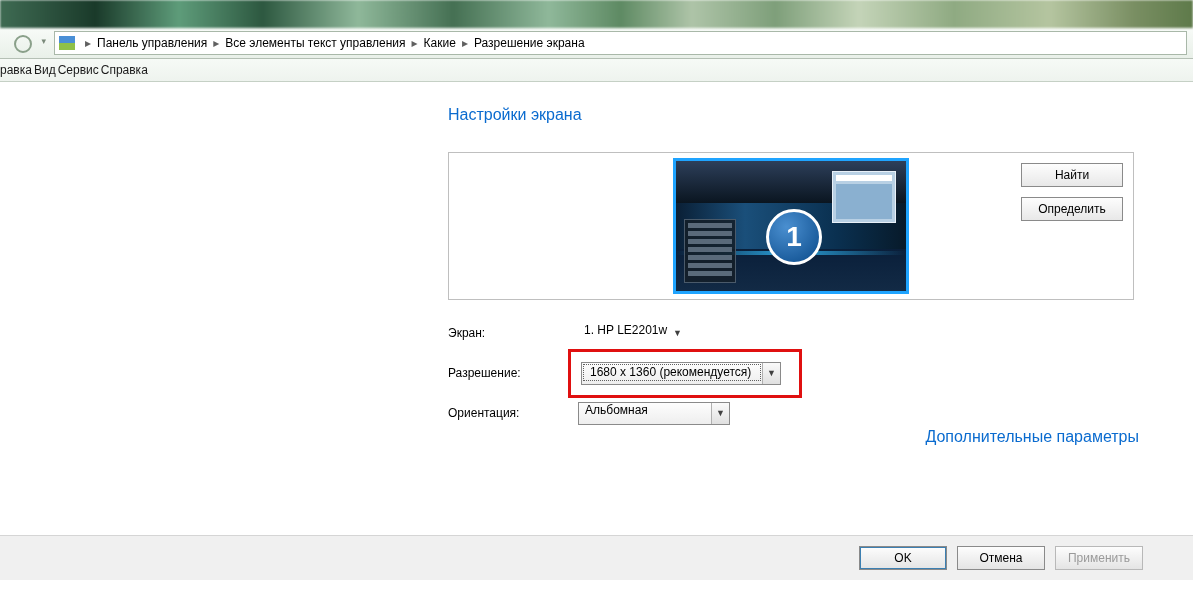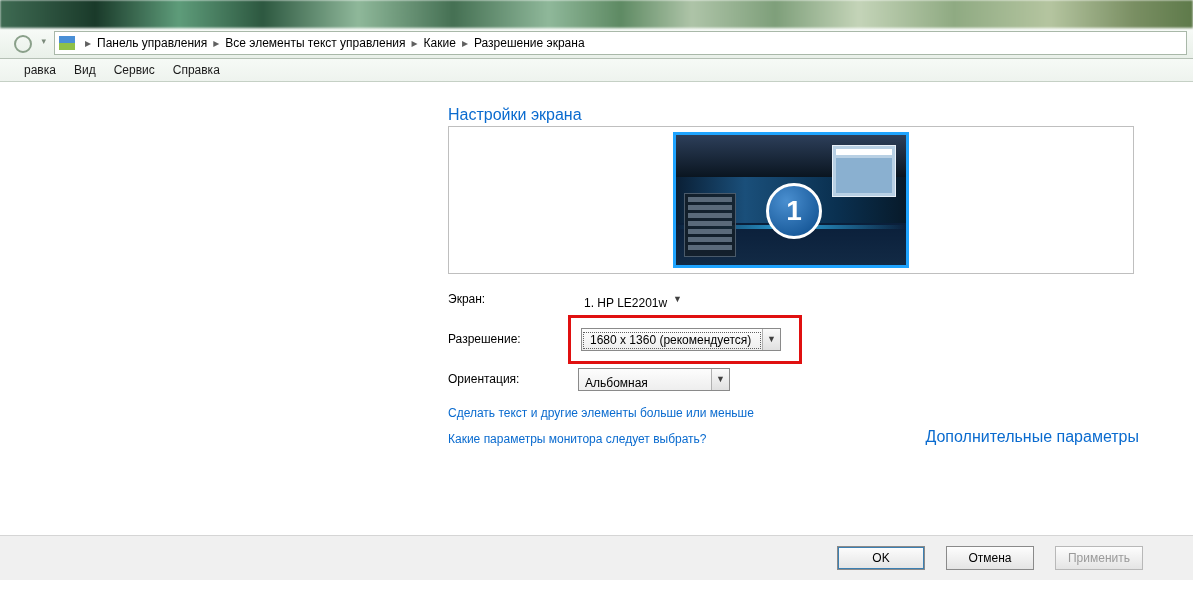--- a/index.html
+++ b/index.html
@@ -11,58 +11,58 @@
   .nav-back::before{content:"";position:absolute;right:0;top:2px;width:14px;height:14px;border:2px solid #8aa08a;border-radius:50%}
   .nav-back::after{content:"▾";position:absolute;right:-14px;top:3px;color:#7a8a7a;font-size:9px}
   .addr-box{flex:1;height:22px;margin:0 6px 0 22px;background:#fff;border:1px solid #a9b8a9;display:flex;align-items:center;padding:0 4px;font-size:12px}
   .addr-icon{width:16px;height:14px;margin-right:4px;display:flex;flex-direction:column}
   .addr-icon div{flex:1}
   .addr-icon .a1{background:#4a8fd6}
   .addr-icon .a2{background:#8fc048}
   .crumb{white-space:nowrap;display:flex;align-items:center}
   .crumb-sep{margin:0 6px;color:#606060}
   
-  .menu-bar{height:22px;background:linear-gradient(#f6faf6,#eef3ee);border-bottom:1px solid #c5d0c5;display:flex;align-items:center;padding-left:24px;gap:18px;font-size:12px}
+  .menu-bar{height:22px;background:linear-gradient(#f6faf6,#eef3ee);border-bottom:1px solid #c5d0c5;display:flex;align-items:center;padding-left:0;gap:2px;font-size:12px}
   .menu-item{color:#1a1a1a;cursor:default}
   
   .content{position:relative;padding:24px 0 0 448px;background:#fff;height:474px}
-  .heading{color:#0a6bcf;font-size:16px;margin-bottom:2px}
+  .heading{color:#0a6bcf;font-size:16px;margin-bottom:28px}
   .preview-box{border:1px solid #bfbfbf;width:684px;height:146px;position:relative;display:flex;align-items:center;justify-content:center}
   .monitor-preview{width:230px;height:130px;border:3px solid #1fa4ff;background:#0a0a0a;position:relative;overflow:hidden}
   .mp-band{position:absolute;left:0;right:0}
   .mp-top{top:0;height:42px;background:linear-gradient(#2d3f5a,#0a1520)}
   .mp-mid{top:42px;height:46px;background:linear-gradient(90deg,#0a1f35,#1a4f7a 30%,#0a3050 70%,#071a2a)}
   .mp-bot{bottom:0;height:42px;background:linear-gradient(#0a1f3a,#122a45)}
   .mp-stripe{position:absolute;bottom:36px;left:0;right:0;height:4px;background:linear-gradient(90deg,transparent,#2a9fd8,transparent)}
   .mp-circle{position:absolute;top:48px;left:90px;width:50px;height:50px;border-radius:50%;background:radial-gradient(circle at 35% 30%,#4a8fd0,#0a4a8a);border:3px solid #fff;display:flex;align-items:center;justify-content:center;color:#fff;font-size:28px;font-weight:bold}
   .mp-win{position:absolute;top:10px;right:10px;width:62px;height:50px;background:#b8d0e4;border:1px solid #e8f0f8}
   .mp-win::before{content:"";position:absolute;top:3px;left:3px;right:3px;height:6px;background:#fff}
   .mp-win::after{content:"";position:absolute;top:12px;left:3px;right:3px;bottom:3px;background:#8ab0d0}
   .mp-panel{position:absolute;bottom:8px;left:8px;width:50px;height:62px;background:rgba(20,30,40,.85);border:1px solid #4a5a6a}
   .mp-panel-row{height:5px;margin:3px 3px 0;background:#5a6a7a}
   .side-btns{position:absolute;right:10px;top:10px;display:flex;flex-direction:column;gap:10px}
   .win-btn{width:100px;height:22px;background:linear-gradient(#fdfdfd,#e8e8e8);border:1px solid #8a8a8a;font-size:12px;display:flex;align-items:center;justify-content:center;cursor:default}
   
-  .form{margin-top:12px}
+  .form{margin-top:20px}
   .form-row{display:flex;align-items:center;height:26px;margin-bottom:14px}
   .form-label{width:130px;font-size:12px}
-  .dropdown{height:21px;border:1px solid #8a8a8a;background:linear-gradient(#fdfdfd,#eee);display:flex;align-items:flex-end;position:relative;font-size:12px}
+  .dropdown{height:21px;border:1px solid #8a8a8a;background:linear-gradient(#fdfdfd,#eee);display:flex;align-items:flex-start;position:relative;font-size:12px}
   .dropdown .dd-text{flex:1;padding:0 6px;white-space:nowrap;overflow:hidden}
   .dd-caret{width:17px;height:100%;border-left:1px solid #b0b0b0;display:flex;align-items:center;justify-content:center;color:#404040;font-size:9px;background:linear-gradient(#fafafa,#e0e0e0)}
   .dd-screen{width:108px;border:none;background:transparent}
   .dd-screen .dd-caret{border:none;background:transparent}
   .dd-res{width:198px}
   .dd-res .dd-text{border:1px dotted #606060;margin:1px;height:15px;display:flex;align-items:center}
   .dd-or{width:150px}
   .highlight-box{border:3px solid #e01010;padding:10px 18px 10px 10px;margin-left:-10px;display:inline-flex;align-items:center}
   .links{margin-top:8px}
   .link{color:#0a6bcf;font-size:12px;margin-bottom:12px;cursor:default}
   .adv-link{position:absolute;right:54px;top:346px;color:#0a6bcf;font-size:16px}
   
-  .button-bar{position:absolute;bottom:0;left:0;right:0;height:44px;background:#f0f0f0;border-top:1px solid #d5d5d5;display:flex;align-items:center;justify-content:flex-end;padding-right:50px;gap:21px}
+  .button-bar{position:absolute;bottom:0;left:0;right:0;height:44px;background:#f0f0f0;border-top:1px solid #d5d5d5;display:flex;align-items:center;justify-content:flex-end;padding-right:50px;gap:10px}
   .action-btn{width:86px;height:22px;background:linear-gradient(#fdfdfd,#e4e4e4);border:1px solid #8a8a8a;font-size:12px;display:flex;align-items:center;justify-content:center}
   .action-btn.disabled{color:#9a9a9a;border-color:#b8b8b8}
   .action-btn.default{box-shadow:0 0 0 1px #3c7fb1 inset}
 </style>
 </head>
 <body>
 
 <div class="top-blur"></div>
 
 <div class="address-bar">
@@ -106,20 +106,28 @@
         <div class="mp-panel-row"></div>
           <div class="mp-panel-row"></div>
           <div class="mp-panel-row"></div>
         <div class="mp-panel-row"></div>
       </div>
       <div class="mp-win"></div>
       <div class="mp-circle">
         <span>1</span>
       </div>
     </div>
+    <div class="side-btns">
+      <div class="win-btn">
+          <span>Найти</span>
+        </div>
+      <div class="win-btn">
+          <span>Определить</span>
+        </div>
+    </div>
   </div>
 
   <div class="form">
     <div class="form-row">
       <div class="form-label">Экран:</div>
       <div class="dropdown dd-screen">
         <span class="dd-text">1. HP LE2201w</span>
         <span class="dd-caret">▼</span>
       </div>
     </div>
@@ -138,24 +146,20 @@
       <div class="form-label">Ориентация:</div>
       <div class="dropdown dd-or">
         <span class="dd-text">Альбомная</span>
         <span class="dd-caret">▼</span>
       </div>
     </div>
   </div>
 
   <div class="adv-link">Дополнительные параметры</div>
 
-  <div class="links">
-    <div class="link">Сделать текст и другие элементы больше или меньше</div>
-    <div class="link">Какие параметры монитора следует выбрать?</div>
-  </div>
 
   <div class="button-bar">
     <div class="action-btn default">
         <span>OK</span>
       </div>
     <div class="action-btn">
         <span>Отмена</span>
       </div>
     <div class="action-btn disabled">
         <span>Применить</span>

